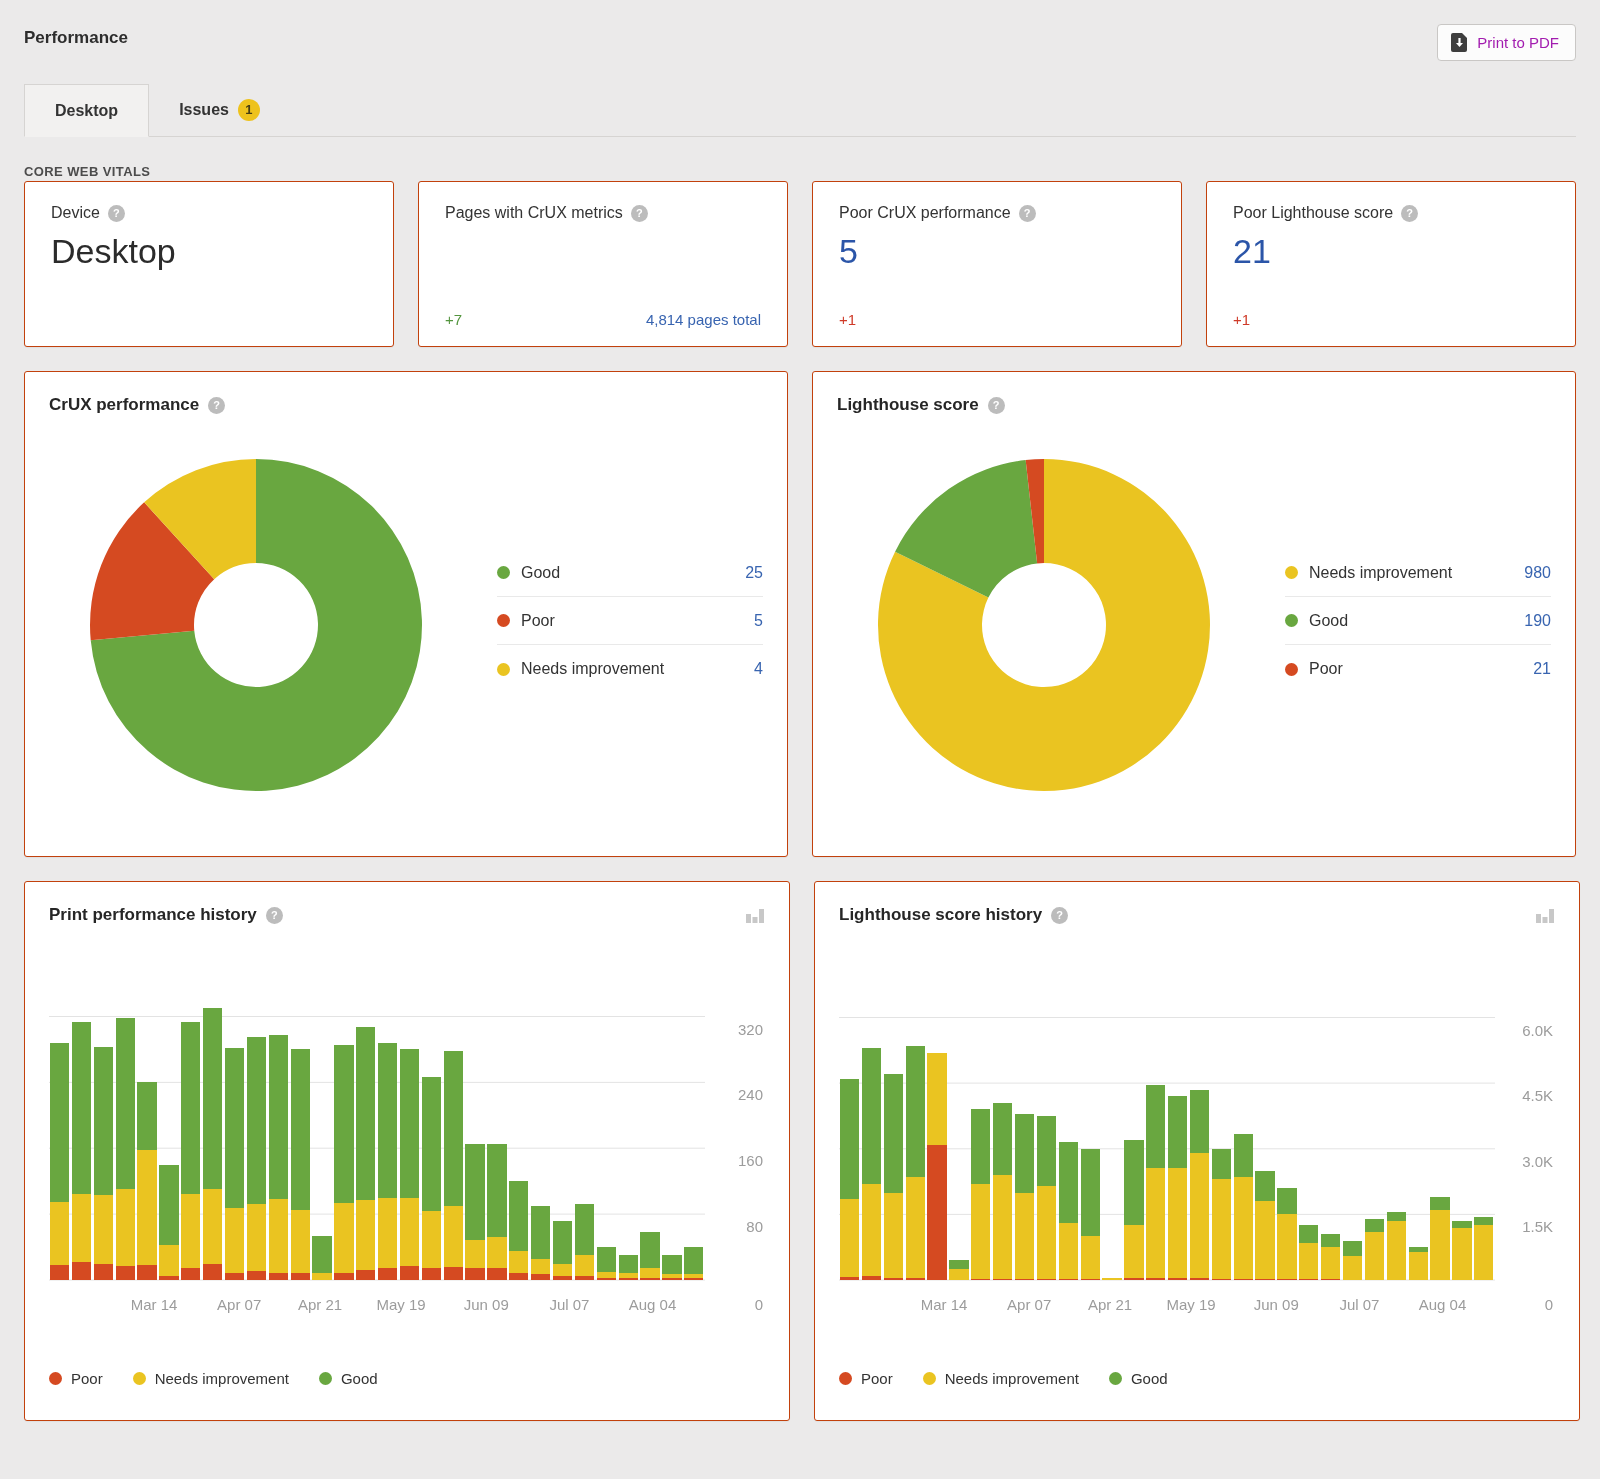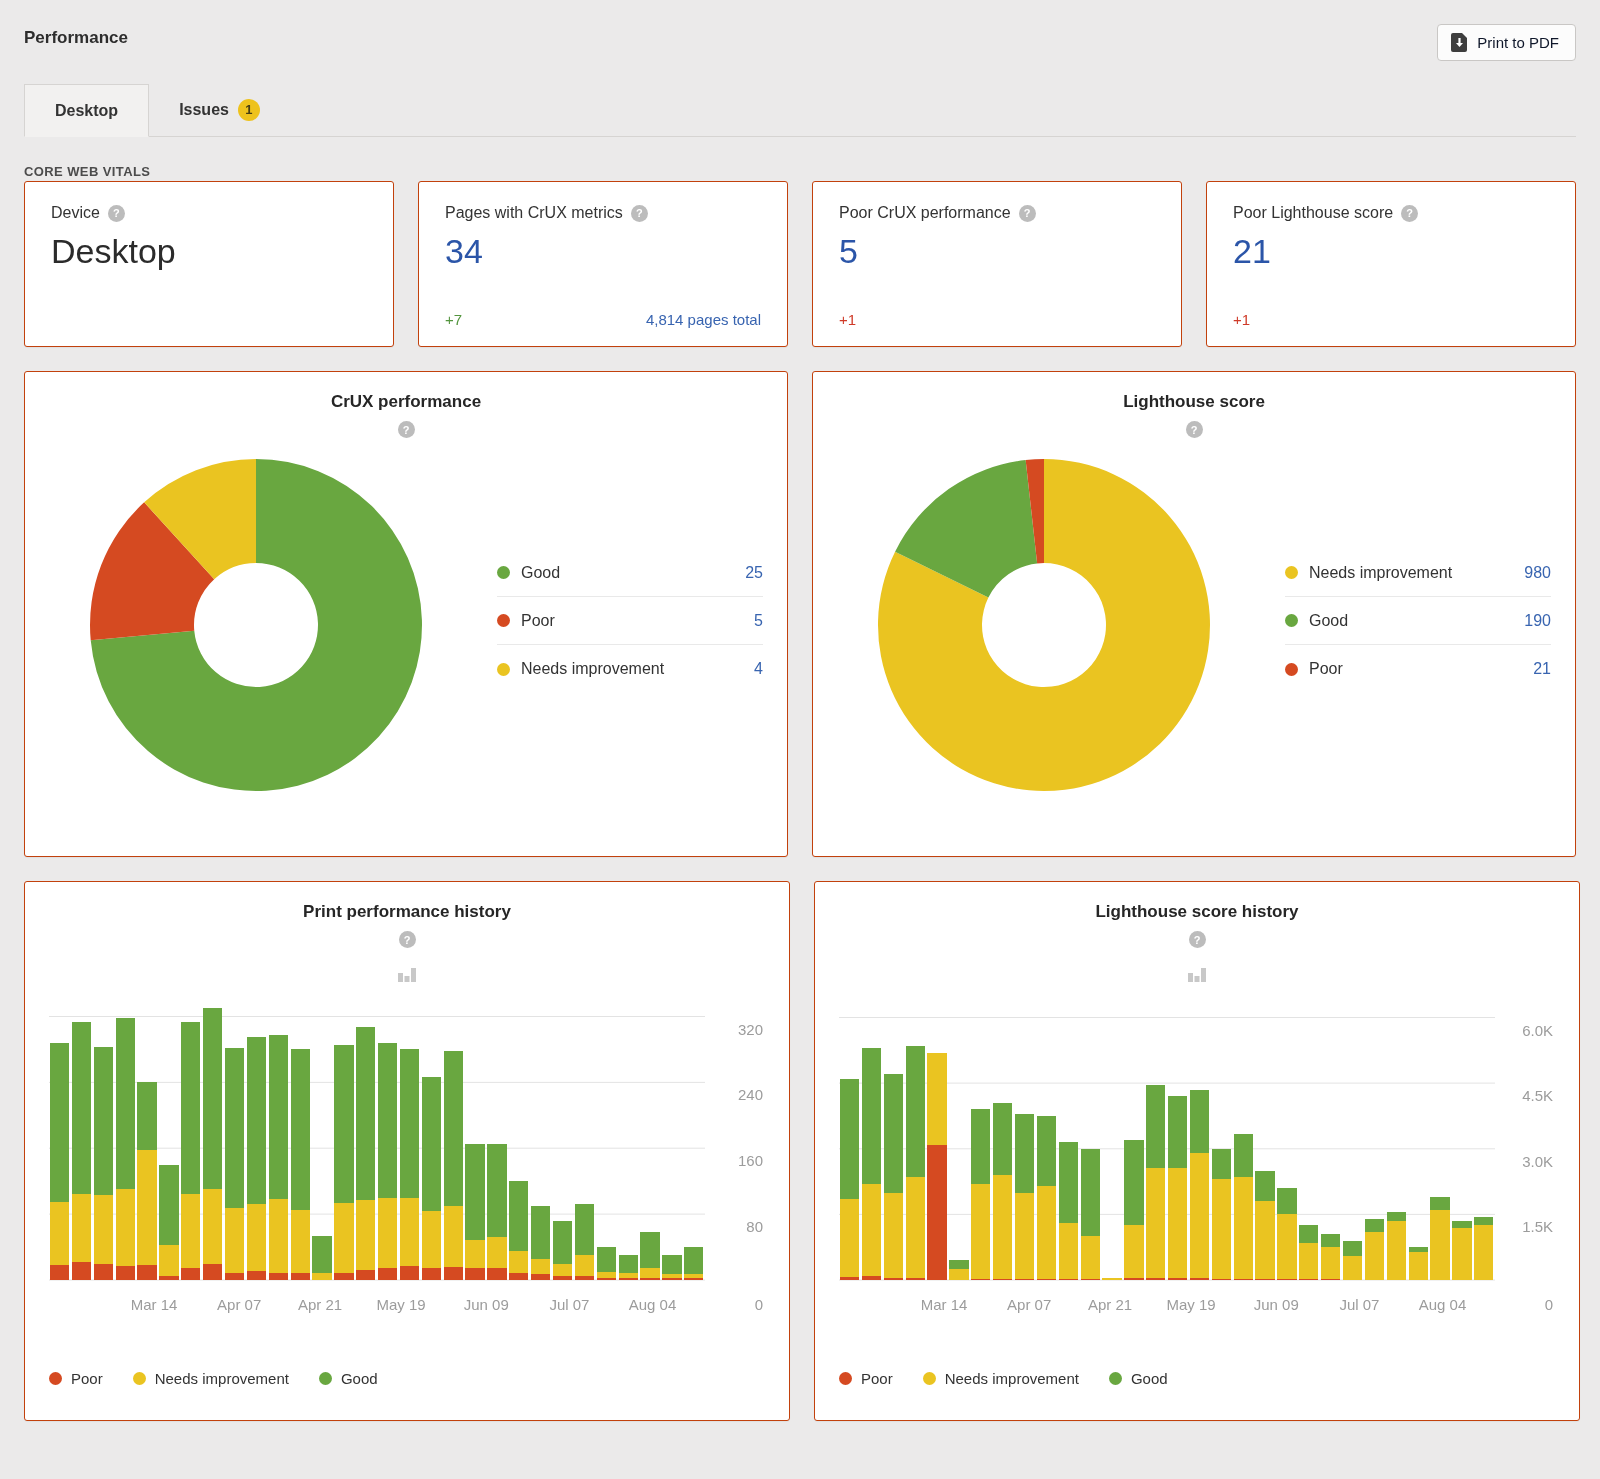--- a/index.html
+++ b/index.html
@@ -9,21 +9,21 @@
     font-family:"Liberation Sans","DejaVu Sans",sans-serif;
     color:#333;
     padding:24px;
     overflow:hidden;
   }
   .header-row { display:flex; justify-content:space-between; align-items:flex-start; height:44px; }
   .page-title { font-size:17px; font-weight:bold; color:#2d2d2d; padding-top:4px; }
   .print-btn {
     display:flex; align-items:center; gap:9px;
     background:#fcfcfc; border:1px solid #c9c7c5; border-radius:4px;
-    padding:7px 16px 7px 13px; font-size:15px; color:#0f172a;
+    padding:7px 16px 7px 13px; font-size:15px; color:#a21caf;
     font-family:inherit; cursor:pointer; height:37px;
   }
   .pdf-icon { display:inline-flex; }
   
   .tabs { display:flex; border-bottom:1px solid #d6d4d2; margin-top:16px; height:53px; align-items:stretch; }
   .tab {
     display:flex; align-items:center; padding:0 30px;
     font-size:16px; font-weight:bold; color:#333; cursor:pointer;
   }
   .tab.active {
@@ -56,21 +56,21 @@
   .stat-value.blue { color:#2b55a8; }
   .stat-foot {
     position:absolute; left:26px; right:26px; bottom:18px;
     display:flex; justify-content:space-between; font-size:15px;
   }
   .delta.green { color:#53953e; }
   .delta.red { color:#cf3a28; }
   .stat-link { color:#3864b0; text-decoration:none; cursor:pointer; }
   .chart-row { display:flex; gap:24px; margin-top:24px; }
   .pie-card { flex:1; height:486px; padding:20px 24px; }
-  .card-title-row { display:flex; align-items:center; gap:9px; height:26px;flex-direction:column; }
+  .card-title-row { display:flex; align-items:center; gap:9px; height:26px; }
   .card-title { font-size:17px; font-weight:bold; color:#262626; }
   .spacer { flex:1; }
   .charttype-icon { display:inline-flex; cursor:pointer; }
   .pie-body { display:flex; align-items:center; height:420px; }
   .pie-holder { width:432px; flex:none; cursor:pointer; }
   .pie-legend { flex:1; padding-left:16px; margin-top:-14px; }
   .pl-row { display:flex; align-items:center; height:48px; border-bottom:1px solid #e9e9e9; }
   .pl-row:last-child { border-bottom:none; }
   .dot { width:13px; height:13px; border-radius:50%; flex:none; }
   .pl-label { margin-left:11px; font-size:16px; color:#333; }
@@ -116,21 +116,20 @@
       <span class="help">?</span>
     </div>
     <div class="stat-value">Desktop</div>
   </div>
 
   <div class="card stat-card">
     <div class="stat-label-row">
       <span>Pages with CrUX metrics</span>
       <span class="help">?</span>
     </div>
-    <div class="stat-value blue">34</div>
     <div class="stat-foot">
       <span class="delta green">+7</span>
       <a class="stat-link">4,814 pages total</a>
     </div>
   </div>
 
   <div class="card stat-card">
     <div class="stat-label-row">
       <span>Poor CrUX performance</span>
       <span class="help">?</span>

